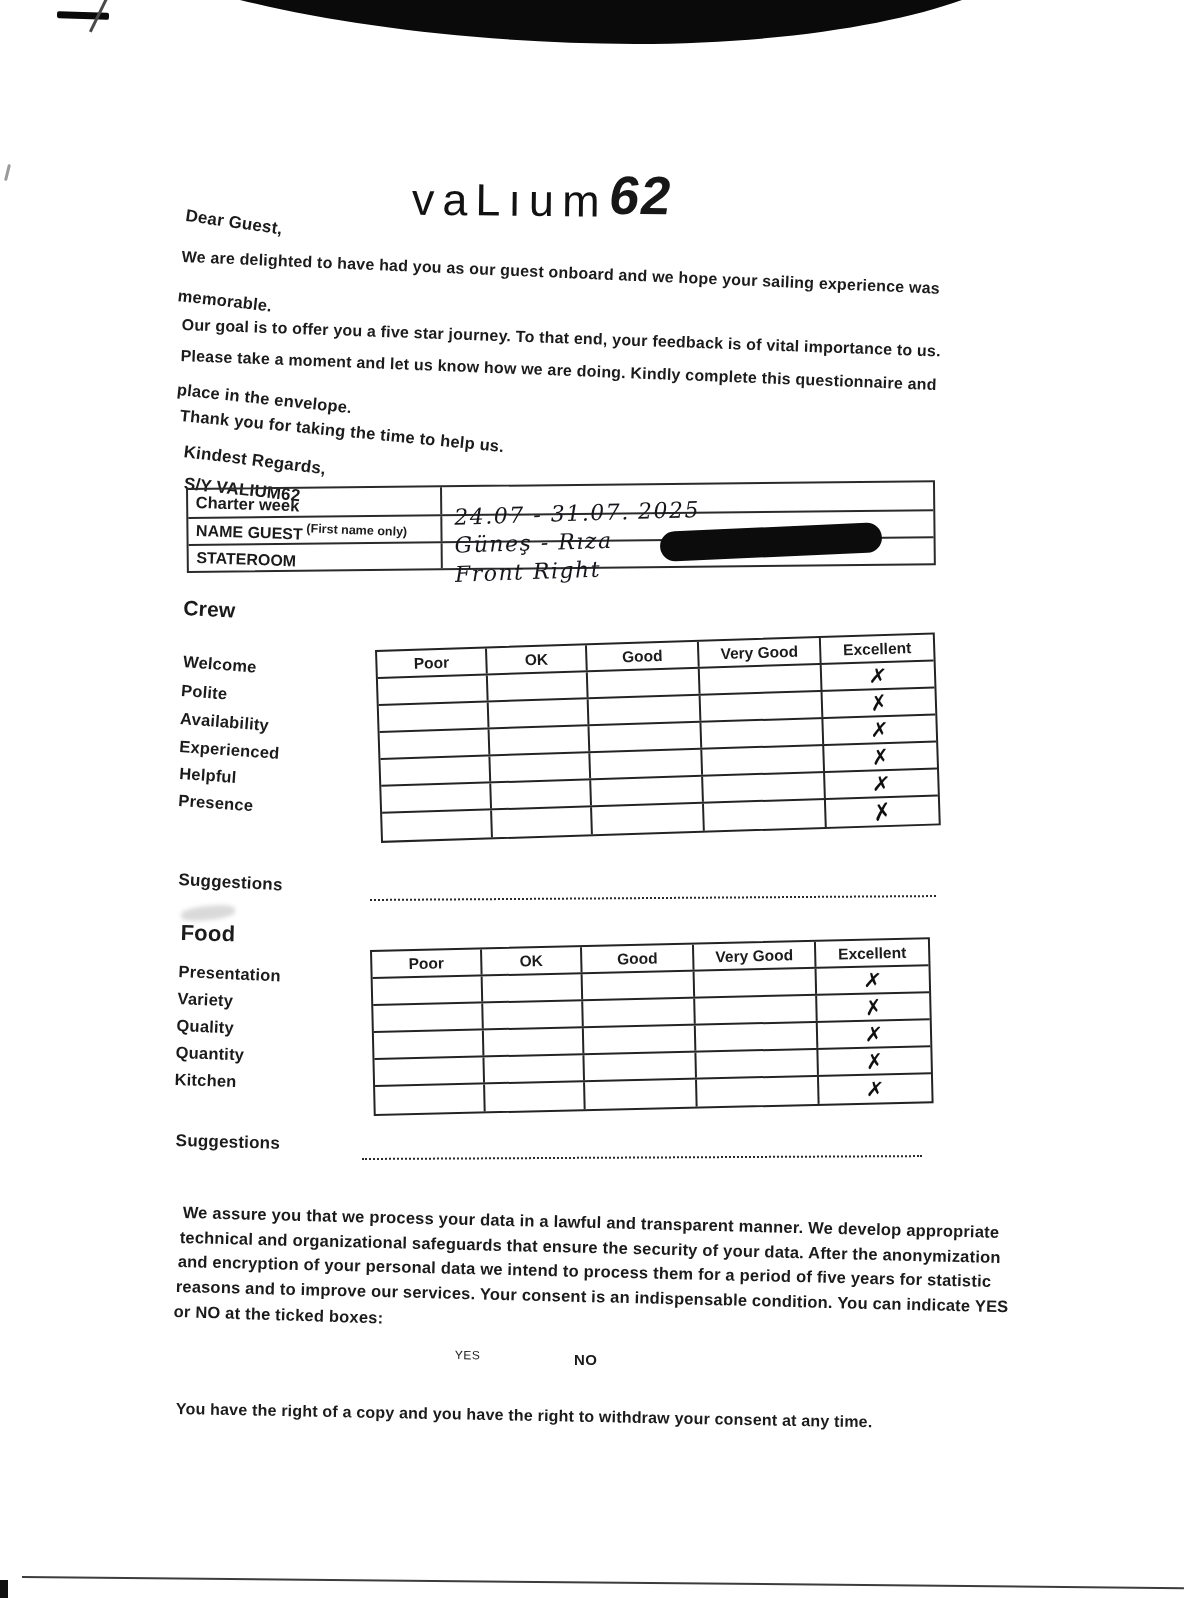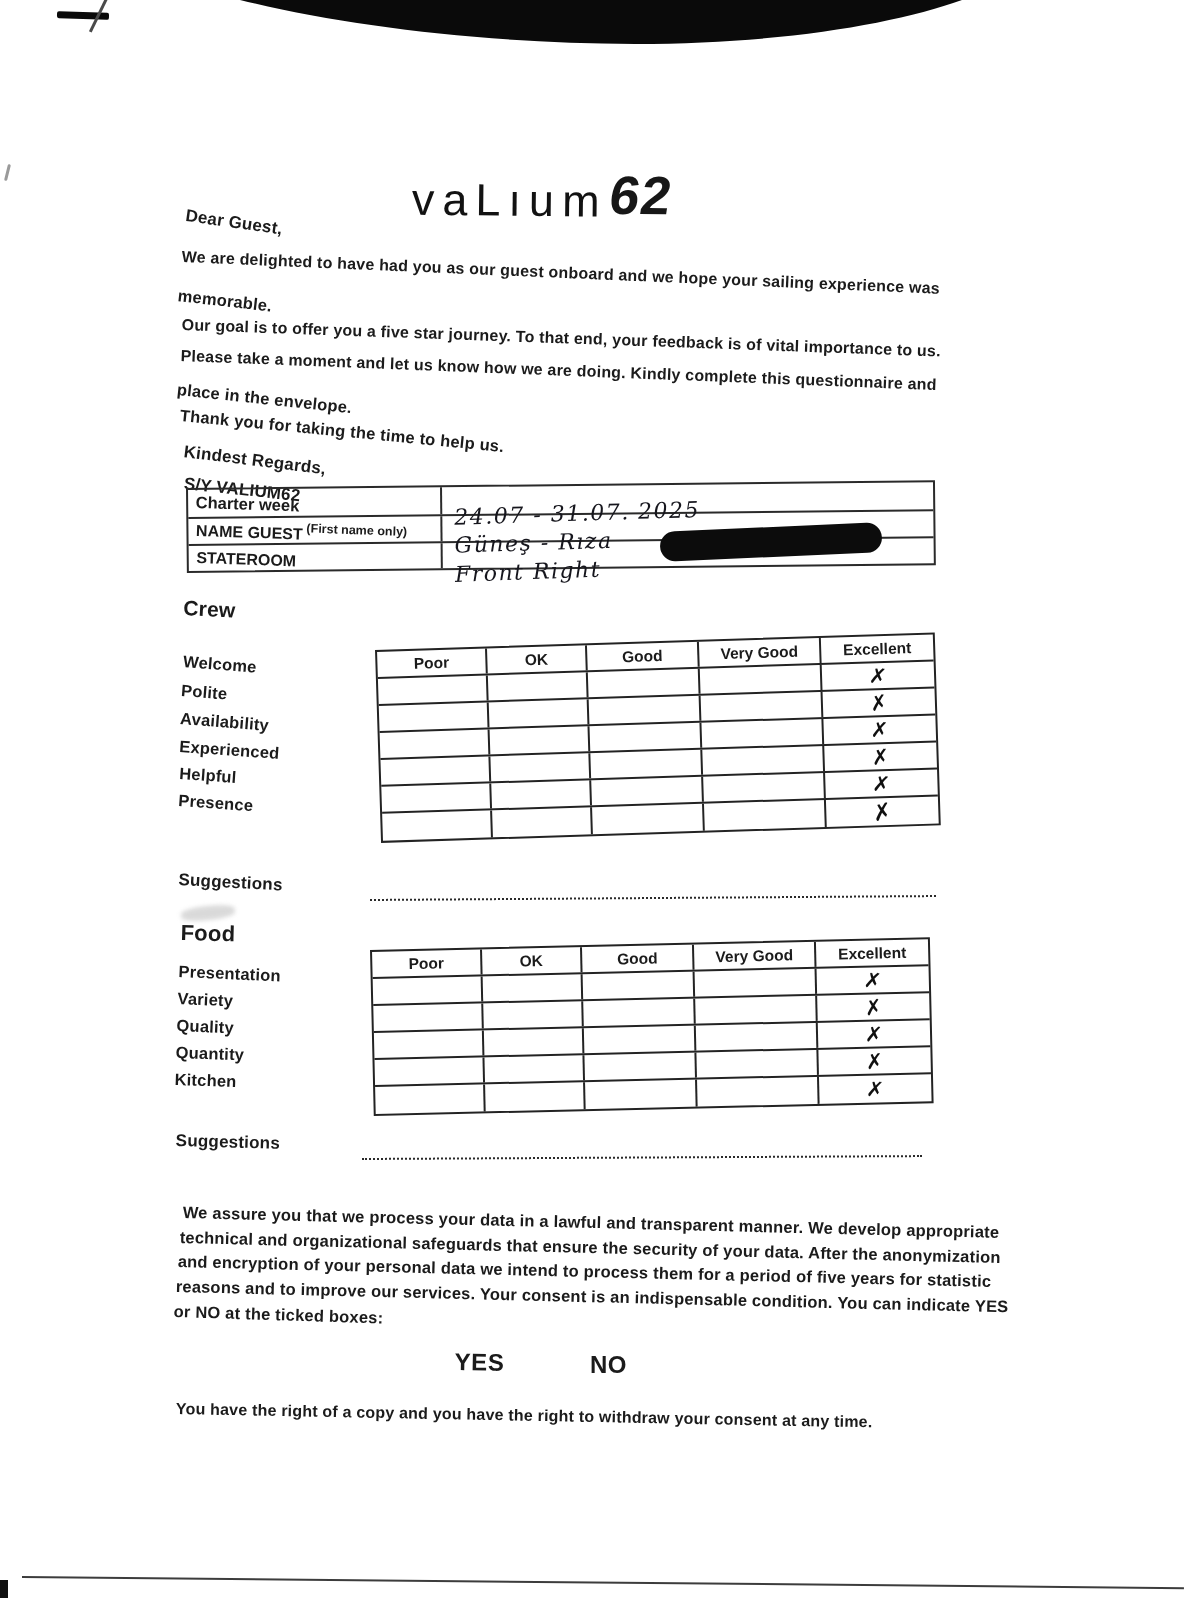--- a/index.html
+++ b/index.html
@@ -82,22 +82,22 @@
   .sugg2{left:176px;top:1131px;font-size:17px;font-weight:700;transform:rotate(1.5deg);}
   .dotted{position:absolute;height:0;border-bottom:2.5px dotted #2a2a2a;transform-origin:left top;}
   .dot1{left:370px;top:899px;width:566px;transform:rotate(-0.4deg);}
   .dot2{left:362px;top:1158px;width:560px;transform:rotate(-0.3deg);}
   
   .p0{left:183px;top:1203px;transform:rotate(1.4deg);}
   .p1{left:180px;top:1228px;transform:rotate(1.4deg);}
   .p2{left:178px;top:1252px;transform:rotate(1.4deg);}
   .p3{left:176px;top:1277px;transform:rotate(1.4deg);}
   .p4{left:174px;top:1302px;transform:rotate(1.8deg);}
-  .yes{left:455px;top:1348px;font-size:24px;font-weight:700;transform:rotate(1deg);letter-spacing:.5px;}
-  .no{left:590px;top:1351px;font-size:24px;font-weight:700;letter-spacing:.5px;}
+  .yes{left:455px;top:1348px;font-size:12px;font-weight:400;transform:rotate(1deg);letter-spacing:.5px;}
+  .no{left:574px;top:1351px;font-size:15px;font-weight:700;letter-spacing:.5px;}
   .footer-line{left:176px;top:1400px;font-size:16px;transform:rotate(1.1deg);}
 </style>
 </head>
 <body>
 
 <div class="page">
 
   <div class="blob">
     <svg width="725" height="52" viewBox="0 0 725 52">
       <path d="M0,0 C105,26 240,43 395,44 C540,44 655,24 722,0 Z" fill="#0a0a0a"></path>

